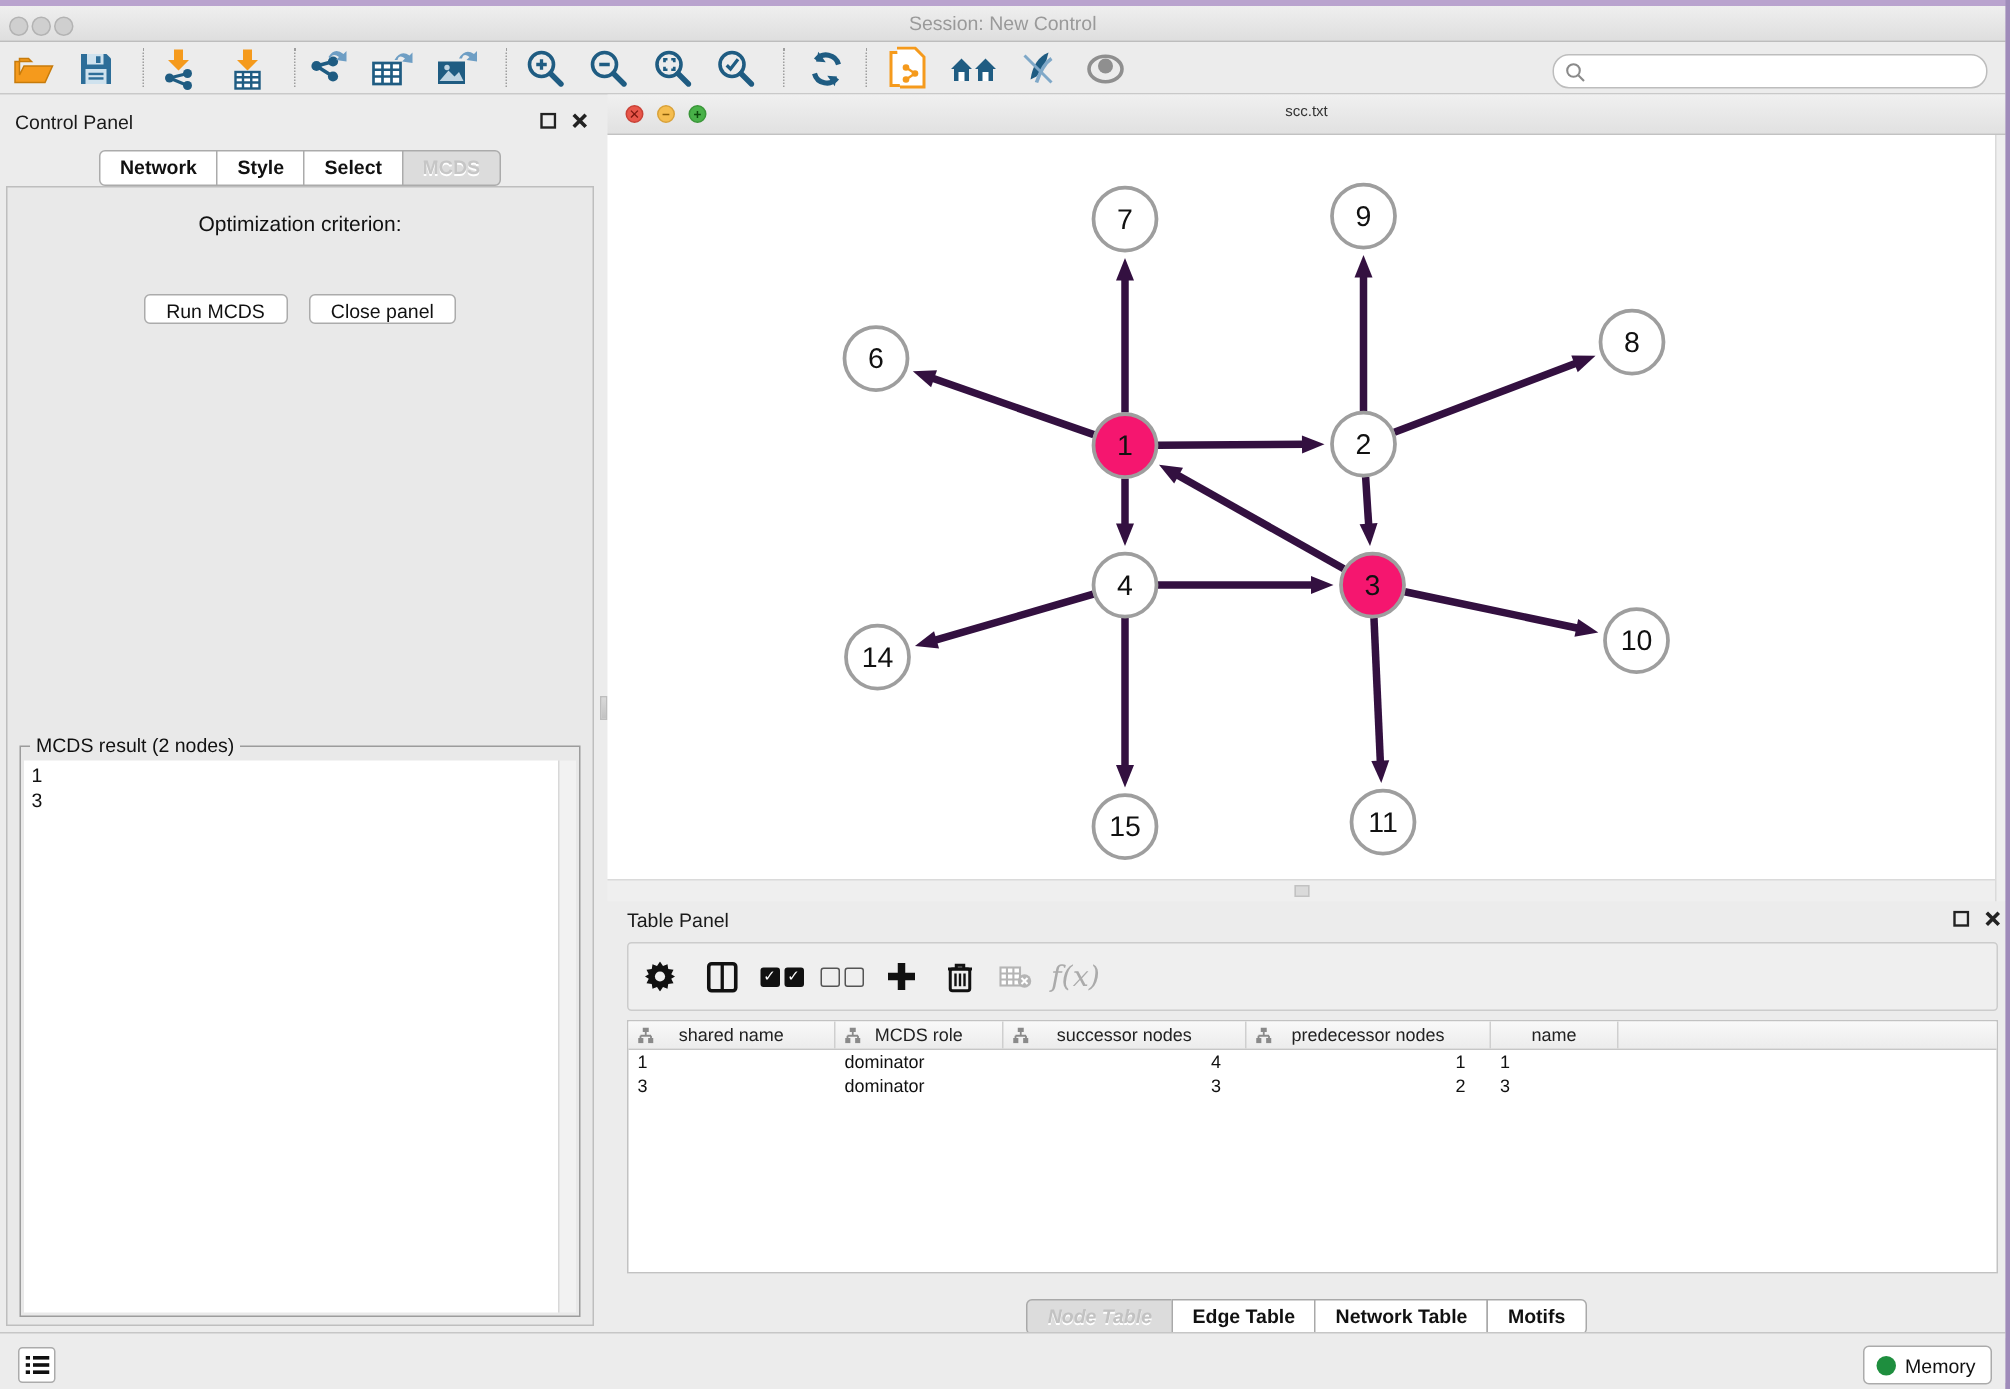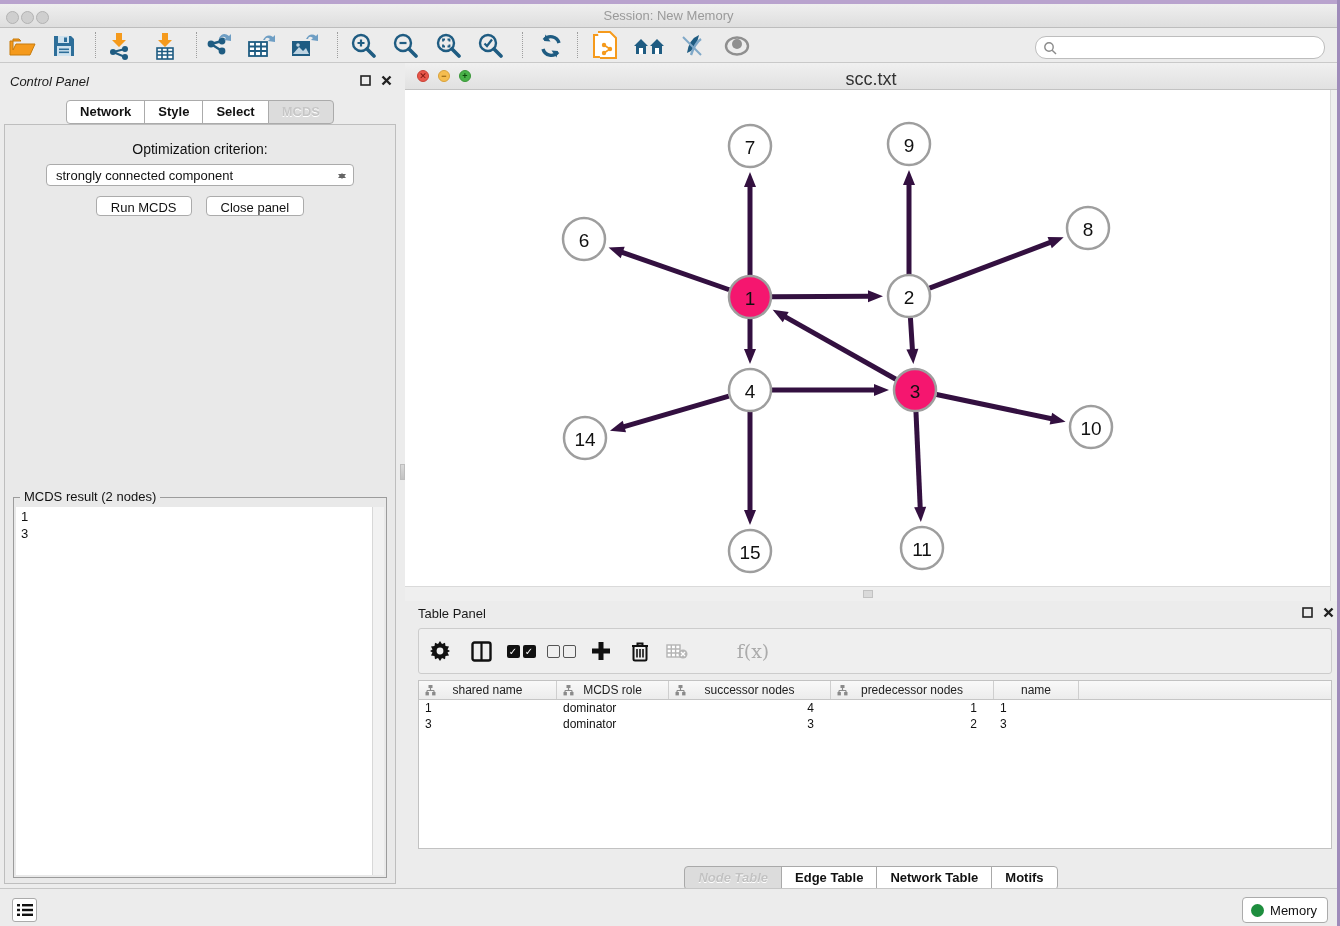--- a/index.html
+++ b/index.html
@@ -20,21 +20,21 @@
     background:#ECECEC; border-bottom:1px solid #C9C9C9; }
   .tb { position:absolute; top:2px; width:34px; height:31px; display:flex;
     align-items:center; justify-content:center; cursor:pointer; }
   .tsep { position:absolute; top:4px; height:26px; width:0;
     border-left:1px dotted #9E9E9E; }
   .searchbox { position:absolute; right:12px; top:8px; width:290px; height:23px;
     background:#fff; border:1px solid #BDBDBD; border-radius:11px; display:flex; align-items:center; padding-left:7px; }
   .searchbox input { border:none; outline:none; flex:1; font-size:12px; background:transparent; height:100%; }
 
   
-  .cp-head { position:absolute; left:0; top:64px; width:400px; height:26px;font-style:italic; }
+  .cp-head { position:absolute; left:0; top:64px; width:400px; height:26px; }
   .panel-title { font-size:13px; color:#1a1a1a; position:absolute; left:10px; top:6px; }
   .wbtn { position:absolute; top:4px; width:16px; height:16px; font-size:13px; color:#111;
     display:flex; align-items:center; justify-content:center; cursor:pointer; }
   .cp-tabs { position:absolute; left:0; top:96px; width:400px; display:flex; justify-content:center; }
   .cp-tab { font-size:13px; font-weight:700; color:#111; background:#fff; border:1px solid #ABABAB;
     padding:3px 13px 4px; margin-left:-1px; cursor:pointer; }
   .cp-tab:first-child { border-radius:4px 0 0 4px; margin-left:0; }
   .cp-tab:last-child { border-radius:0 4px 4px 0; }
   .cp-tab.sel { background:#DCDCDC; color:#C6C6C6; text-shadow:0 1px 0 #fff; }
   .cp-content { position:absolute; left:4px; top:120px; width:392px; height:760px;
@@ -59,40 +59,40 @@
 
   
   .vsplit { position:absolute; left:400px; top:64px; width:5px; height:824px; background:#ECECEC; }
   .vsplit .grip { position:absolute; left:0px; top:396px; width:5px; height:16px;
     background:linear-gradient(#D9D9D9,#C2C2C2); border:1px solid #BDBDBD; }
 
   
   .netwin { position:absolute; left:405px; top:59px; width:932px; height:538px; }
   .net-titlebar { position:absolute; left:0; top:0; width:100%; height:27px;
     background:linear-gradient(#F0F0F0,#E1E1E1); border-bottom:1px solid #C2C2C2; }
-  .net-title { position:absolute; left:0; right:0; top:6px; text-align:center; font-size:18px; color:#333; }
+  .net-title { position:absolute; left:0; right:0; top:6px; text-align:center; font-size:10px; color:#333; }
   .tl { position:absolute; top:7px; width:12px; height:12px; border-radius:50%; cursor:pointer;
     display:flex; align-items:center; justify-content:center; font-size:9px; font-weight:700; }
   .tl.red { background:#E8564A; border:1px solid #C94237; color:#7A150D; }
   .tl.yel { background:#F5BD4F; border:1px solid #D9A23A; color:#8A5D09; }
   .tl.grn { background:#48B148; border:1px solid #3A9639; color:#0D4B0D; }
   .net-canvas { position:absolute; left:0; top:27px; width:925px; height:496px; background:#fff; }
   .net-hscroll { position:absolute; left:0; top:523px; width:925px; height:15px; background:#EFEFEF;
     border-top:1px solid #DADADA; }
   .net-hscroll .h { position:absolute; left:458px; top:3px; width:10px; height:8px;
     background:#DADADA; border:1px solid #C2C2C2; }
   .net-vscroll { position:absolute; left:925px; top:27px; width:7px; height:511px; background:#EFEFEF;
     border-left:1px solid #DADADA; }
 
   
   .tablepanel { position:absolute; left:405px; top:597px; width:932px; height:291px; background:#ECECEC; }
   .tp-toolbar { position:absolute; left:13px; top:27px; width:914px; height:46px;
     background:#EFEFEF; border:1px solid #CCCCCC; border-radius:3px; display:flex; align-items:center; }
   .ti { height:30px; display:flex; align-items:center; justify-content:center; cursor:pointer; }
-  .fx { font-family:"DejaVu Serif","Liberation Serif",serif; font-size:19px; color:#ABABAB;margin-left:36px; }
+  .fx { font-family:"DejaVu Serif","Liberation Serif",serif; font-style:italic; font-size:19px; color:#ABABAB; }
   .tbl { position:absolute; left:13px; top:79px; width:914px; height:169px; background:#fff;
     border:1px solid #C2C2C2; }
   .tbl-head { display:flex; height:19px; background:linear-gradient(#F9F9F9,#ECECEC);
     border-bottom:1px solid #C6C6C6; }
   .th { position:relative; height:100%; border-right:1px solid #CFCFCF; display:flex;
     align-items:center; justify-content:center; font-size:12px; color:#222; }
   .th svg { position:absolute; left:6px; top:4px; }
   .t-row { display:flex; height:16px; font-size:12px; color:#111; }
   .td { padding:1px 6px 0; overflow:hidden; white-space:nowrap; }
   .td.r { text-align:right; padding-right:17px; }
@@ -122,21 +122,21 @@
 </style>
 </head>
 <body>
 
 <div class="window">
 
   <div class="titlebar">
     <div class="dot" style="left:6px"></div>
     <div class="dot" style="left:21px"></div>
     <div class="dot" style="left:36px"></div>
-    <div class="t">Session: New Memory</div>
+    <div class="t">Session: New Control</div>
   </div>
 
   <div class="toolbar">
     <div class="tb" style="left:5px">
       <svg width="28" height="24" viewBox="0 0 28 24">
         <path d="M2 7 L2 21 L22 21 L27 10 L8 10 L5 16 L5 5 L11 5 L13 7 Z" fill="#F59A1C" stroke="#C77B0B" stroke-width="1"></path>
       </svg>
     </div>
     <div class="tb" style="left:47px">
       <svg width="24" height="24" viewBox="0 0 24 24">
@@ -287,24 +287,20 @@
     </div>
   </div>
   <div class="cp-tabs">
       <div class="cp-tab">Network</div>
       <div class="cp-tab">Style</div>
       <div class="cp-tab">Select</div>
       <div class="cp-tab sel">MCDS</div>
     </div>
   <div class="cp-content">
     <div class="opt-label">Optimization criterion:</div>
-    <div class="dropdown">
-      <span>strongly connected component</span>
-      <span class="dd-arrows"></span>
-    </div>
     <div class="btn-row">
       <button class="pbtn">Run MCDS</button>
       <button class="pbtn">Close panel</button>
     </div>
     <div class="fieldset">
       <div class="legend">MCDS result (2 nodes)</div>
       <div class="result-area">1
 3</div>
       <div class="result-scroll"></div>
     </div>

